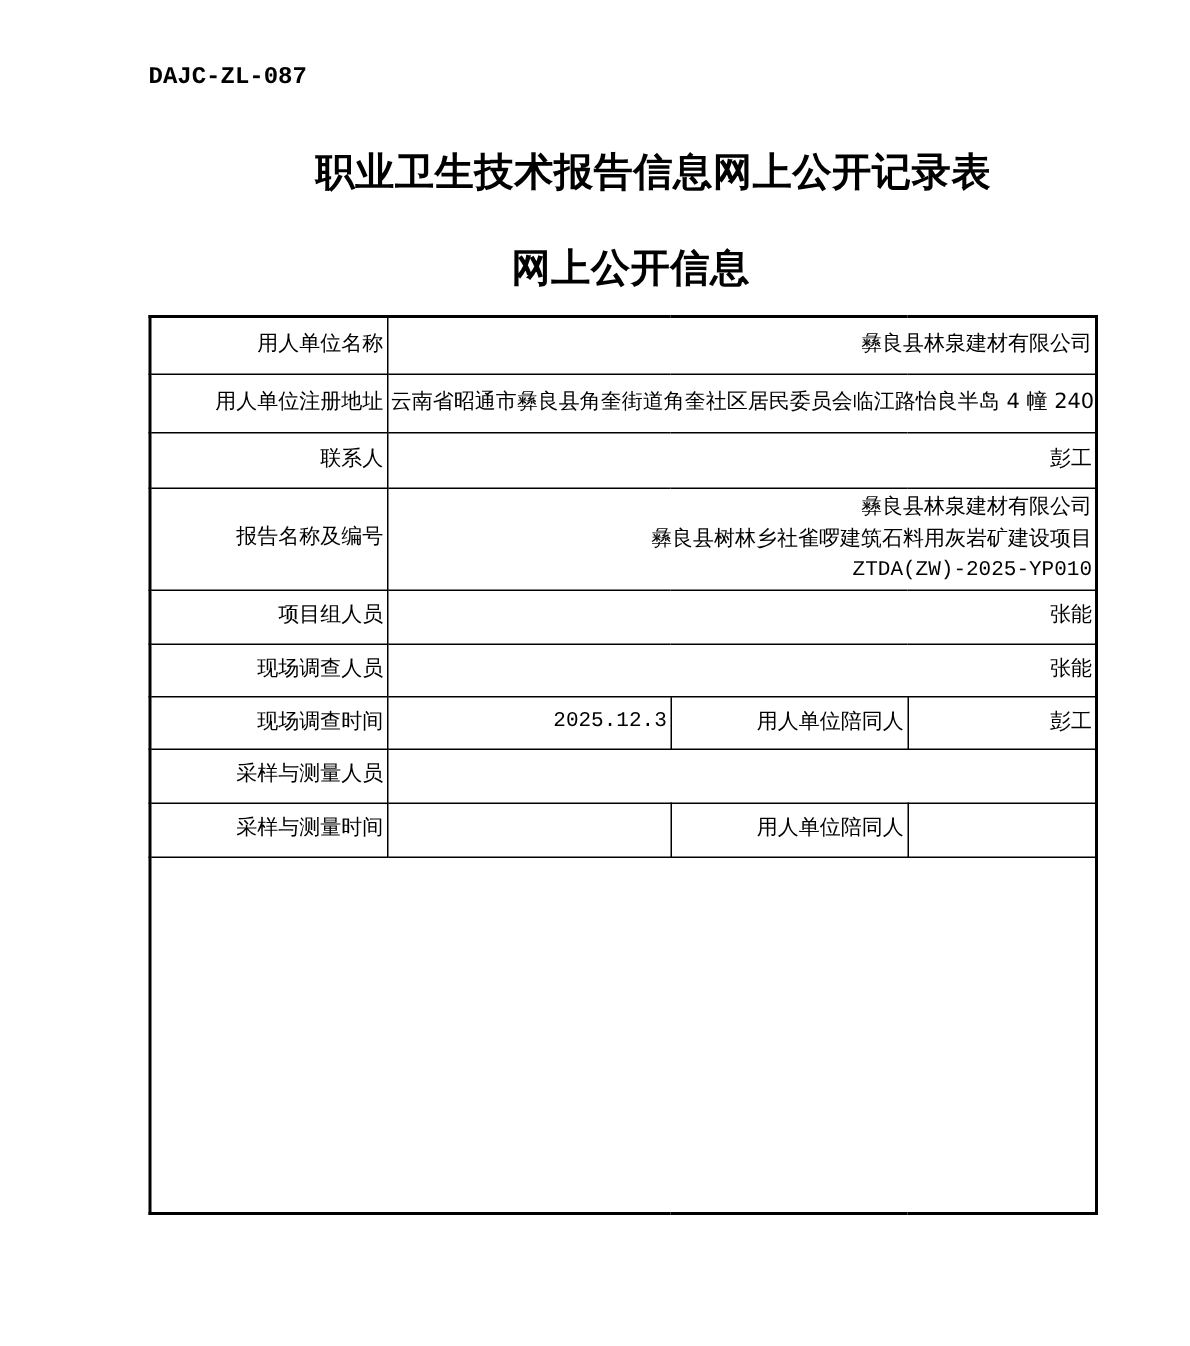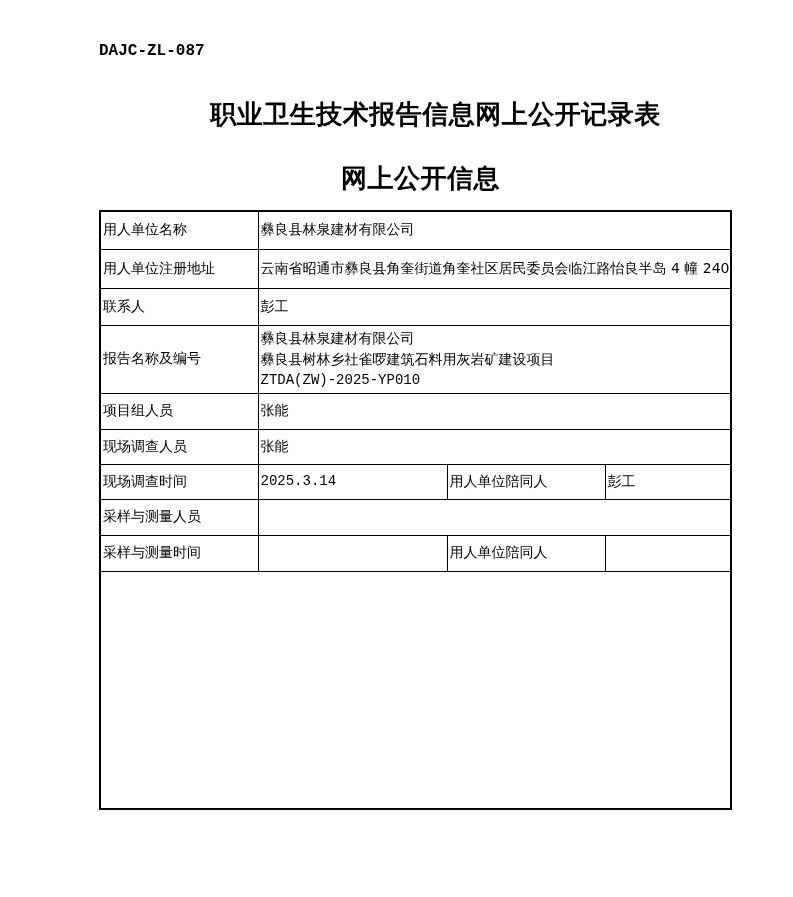--- a/index.html
+++ b/index.html
@@ -49,21 +49,21 @@
     left: 75px;
     top: 210px;
     width: 631px;
     border-collapse: collapse;
     table-layout: fixed;
     border: 2px solid #000000;
   }
   table.form td {
     border: 1px solid #000000;
     padding: 0 2px;
-    text-align: left;
+    text-align: right;
     vertical-align: middle;
     font-size: 14px;
     line-height: 1.4;
     overflow: hidden;
   }
   tr.r1  { height: 38px; }
   tr.r2  { height: 39px; }
   tr.r3  { height: 37px; padding-left: 16px; }
   tr.r4  { height: 68px; }
   tr.r5  { height: 36px; padding-left: 45px; }
@@ -134,21 +134,21 @@
       <td colspan="3">张能</td>
     </tr>
 
     <tr class="r6">
       <td>现场调查人员</td>
       <td colspan="3">张能</td>
     </tr>
 
     <tr class="r7">
       <td>现场调查时间</td>
-      <td class="mono">2025.3.14</td>
+      <td class="mono">2025.12.3</td>
       <td>用人单位陪同人</td>
       <td>彭工</td>
     </tr>
 
     <tr class="r8">
       <td>采样与测量人员</td>
       <td colspan="3"></td>
     </tr>
 
     <tr class="r9">

